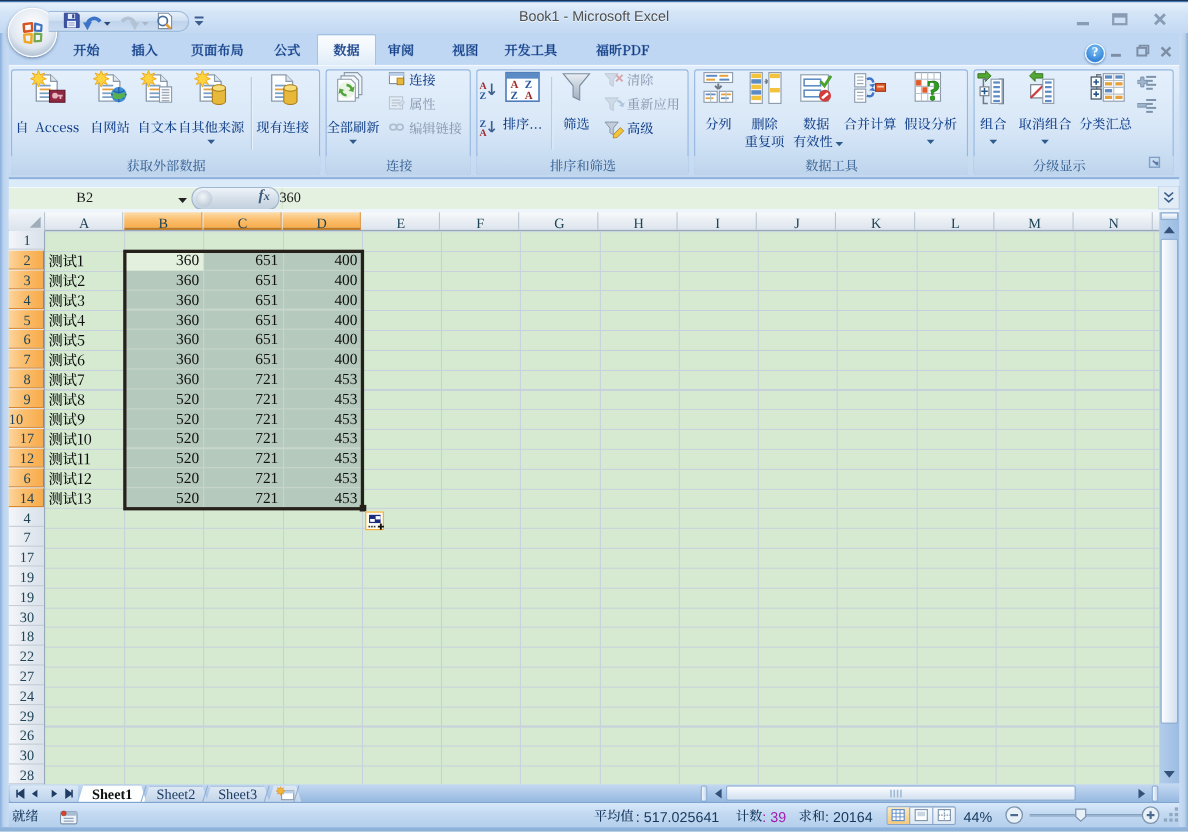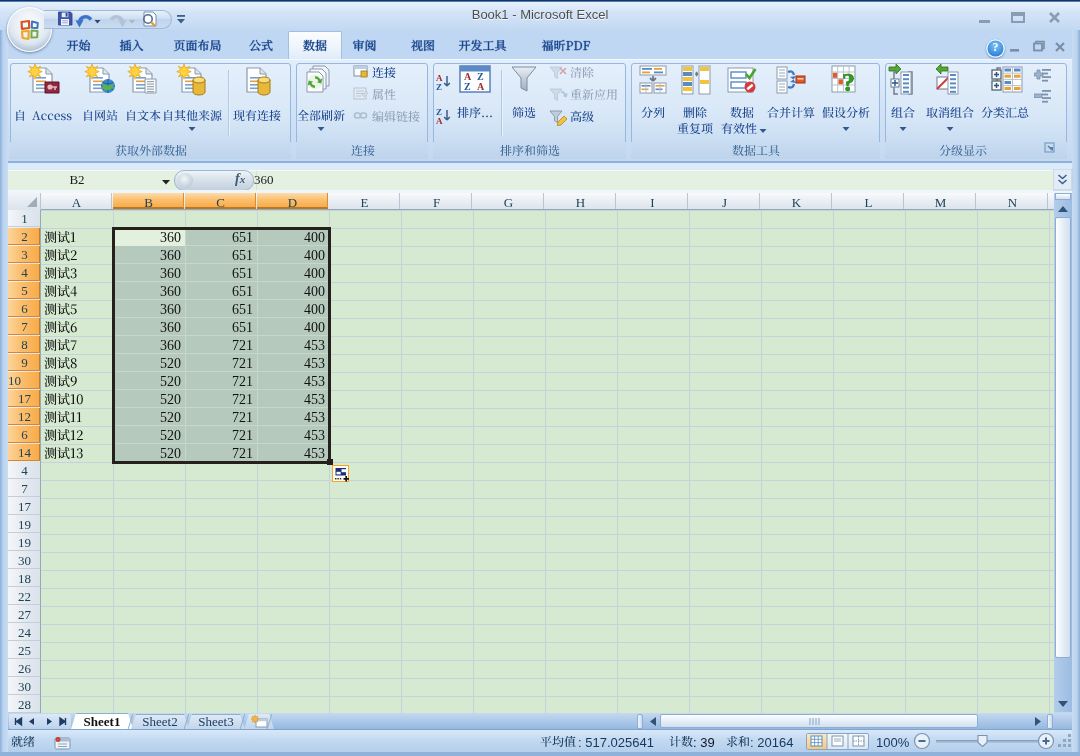--- a/index.html
+++ b/index.html
@@ -506,21 +506,21 @@
 <div style="position:absolute;left:8px;top:553px;width:33px;text-align:center;font:13px 'Liberation Serif',serif;color:#1d4355">30</div>
 <div style="position:absolute;left:8px;top:570px;width:32px;height:17px;border-bottom:1px solid #c6cdd7"></div>
 <div style="position:absolute;left:8px;top:571px;width:33px;text-align:center;font:13px 'Liberation Serif',serif;color:#1d4355">18</div>
 <div style="position:absolute;left:8px;top:588px;width:32px;height:17px;border-bottom:1px solid #c6cdd7"></div>
 <div style="position:absolute;left:8px;top:589px;width:33px;text-align:center;font:13px 'Liberation Serif',serif;color:#1d4355">22</div>
 <div style="position:absolute;left:8px;top:606px;width:32px;height:17px;border-bottom:1px solid #c6cdd7"></div>
 <div style="position:absolute;left:8px;top:607px;width:33px;text-align:center;font:13px 'Liberation Serif',serif;color:#1d4355">27</div>
 <div style="position:absolute;left:8px;top:624px;width:32px;height:17px;border-bottom:1px solid #c6cdd7"></div>
 <div style="position:absolute;left:8px;top:625px;width:33px;text-align:center;font:13px 'Liberation Serif',serif;color:#1d4355">24</div>
 <div style="position:absolute;left:8px;top:642px;width:32px;height:17px;border-bottom:1px solid #c6cdd7"></div>
-<div style="position:absolute;left:8px;top:643px;width:33px;text-align:center;font:13px 'Liberation Serif',serif;color:#1d4355">25</div>
+<div style="position:absolute;left:8px;top:643px;width:33px;text-align:center;font:13px 'Liberation Serif',serif;color:#1d4355">29</div>
 <div style="position:absolute;left:8px;top:660px;width:32px;height:17px;border-bottom:1px solid #c6cdd7"></div>
 <div style="position:absolute;left:8px;top:661px;width:33px;text-align:center;font:13px 'Liberation Serif',serif;color:#1d4355">26</div>
 <div style="position:absolute;left:8px;top:678px;width:32px;height:17px;border-bottom:1px solid #c6cdd7"></div>
 <div style="position:absolute;left:8px;top:679px;width:33px;text-align:center;font:13px 'Liberation Serif',serif;color:#1d4355">30</div>
 <div style="position:absolute;left:8px;top:696px;width:32px;height:17px;border-bottom:1px solid #c6cdd7"></div>
 <div style="position:absolute;left:8px;top:697px;width:33px;text-align:center;font:13px 'Liberation Serif',serif;color:#1d4355">28</div>
 <div style="position:absolute;left:114px;top:229px;width:215px;height:233px;background:#b6c9bd"></div>
 <div style="position:absolute;left:114px;top:229px;width:215px;height:233px;background-image:repeating-linear-gradient(to right,transparent 0 71px,#c9d6cc 71px 72px),repeating-linear-gradient(to bottom,transparent 0 17px,#c9d6cc 17px 18px);background-position:0 -1px"></div>
 <div style="position:absolute;left:114px;top:229px;width:71px;height:17px;background:#e2f0dd"></div>
 <div style="position:absolute;left:112px;top:227px;width:219px;height:237px;border:3px solid #26201b"></div>
@@ -625,40 +625,40 @@
 <div style="position:absolute;left:1047px;top:714px;width:6px;height:15px;background:linear-gradient(to right,#f2f7fc,#c8daee);border:1px solid #8fadd2;border-radius:2px"></div>
 
 <div style="position:absolute;left:8px;top:729px;width:1064px;height:23px;background:linear-gradient(#d8e8fa,#c3d9f1 45%,#b4cfec);border-top:1px solid #7fa4ce"></div>
 <svg width="20" height="16" style="position:absolute;left:54px;top:736px">
     <rect x="1" y="2" width="15" height="11" rx="1.5" fill="#eef3f8" stroke="#7d93ac"></rect>
     <rect x="1" y="2" width="15" height="3.5" rx="1.5" fill="#a8bdd4"></rect>
     <circle cx="4" cy="3.5" r="2.2" fill="#d8442c" stroke="#9e2a14" stroke-width=".5"></circle>
     <path d="M4 8 h9 M4 10.5 h9" stroke="#8fa5bc" stroke-width="1.2"></path>
   </svg>
 <div style="position:absolute;left:578px;top:735px;font:13px 'Liberation Sans',sans-serif;color:#16385e">: 517.025641</div>
-<div style="position:absolute;left:693px;top:735px;font:13px 'Liberation Sans',sans-serif;color:#0f172a">: 39</div>
+<div style="position:absolute;left:693px;top:735px;font:13px 'Liberation Sans',sans-serif;color:#a21caf">: 39</div>
 <div style="position:absolute;left:750px;top:735px;font:13px 'Liberation Sans',sans-serif;color:#16385e">: 20164</div>
 <div style="position:absolute;left:806px;top:733px;width:63px;height:17px;background:linear-gradient(#f4f8fc,#dce8f4);border:1px solid #87a5c6;border-radius:2px"></div>
 <div style="position:absolute;left:807px;top:734px;width:20px;height:15px;background:linear-gradient(#fbe8c2,#f5c97c)"></div>
 <svg width="63" height="17" style="position:absolute;left:806px;top:733px">
 <path d="M21 1 v15 M42 1 v15" stroke="#87a5c6"></path>
 <g transform="translate(5,3)">
       <rect width="11" height="10" fill="#fdfeff" stroke="#5b8ac4"></rect>
       <path d="M0 3.3 h11 M0 6.6 h11 M3.6 0 v10 M7.2 0 v10" stroke="#5b8ac4" stroke-width=".8"></path>
     </g>
 <g transform="translate(26,3)">
       <rect width="11" height="10" fill="#fdfeff" stroke="#7d93ac"></rect>
       <rect x="2" y="2" width="7" height="4" fill="#c8d6e4"></rect>
     </g>
 <g transform="translate(47,3)">
       <rect width="11" height="10" fill="#fdfeff" stroke="#7d93ac"></rect>
       <path d="M0 5 h11 M5.5 0 v10" stroke="#7d93ac" stroke-dasharray="1.5 1"></path>
     </g>
 </svg>
-<div style="position:absolute;left:876px;top:735px;font:13px 'Liberation Sans',sans-serif;color:#16385e">100%</div>
+<div style="position:absolute;left:876px;top:735px;font:13px 'Liberation Sans',sans-serif;color:#16385e">44%</div>
 <svg width="150" height="20" style="position:absolute;left:912px;top:732px">
 <circle cx="10" cy="9" r="8" fill="linear-gradient(#fff,#ccc)" fill-opacity="0"></circle>
 <circle cx="10" cy="9" r="7.5" fill="#e8f0f8" stroke="#7d93ac" stroke-width="1.2"></circle>
 <rect x="6.5" y="8" width="7" height="2" fill="#4a6a8e"></rect>
 <rect x="24" y="8" width="103" height="2.6" fill="#9cb6d2"></rect>
     <rect x="24" y="8" width="103" height="1" fill="#85a2c2"></rect>
 <path d="M66 3.5 h9 v7 l-4.5 4 l-4.5 -4 z" fill="#e8f0f8" stroke="#7d93ac" stroke-width="1.1"></path>
 <circle cx="134" cy="9" r="7.5" fill="#e8f0f8" stroke="#7d93ac" stroke-width="1.2"></circle>
 <rect x="130.5" y="8" width="7" height="2" fill="#4a6a8e"></rect>
     <rect x="133" y="5.5" width="2" height="7" fill="#4a6a8e"></rect>

